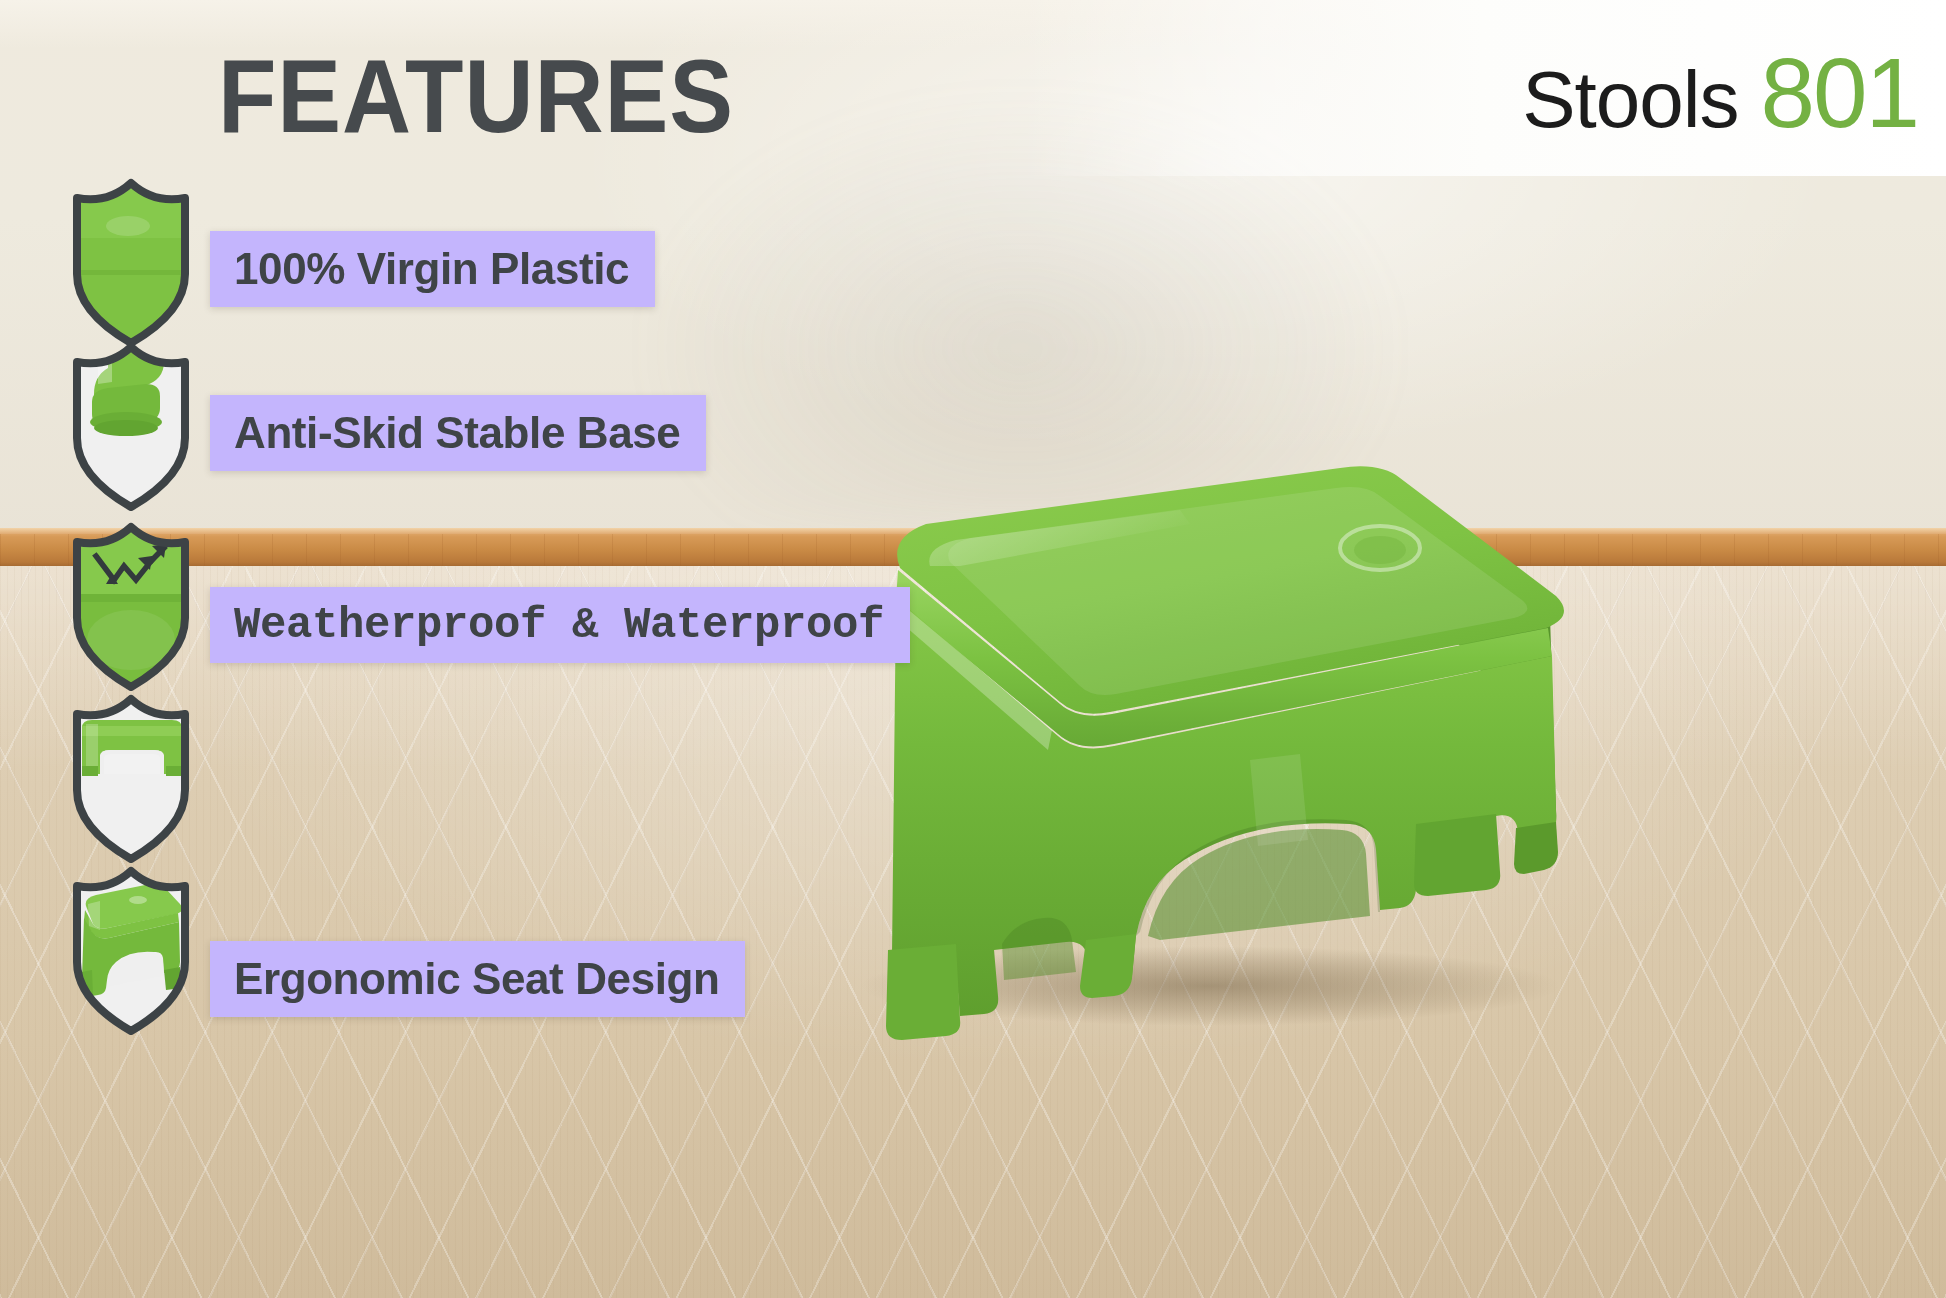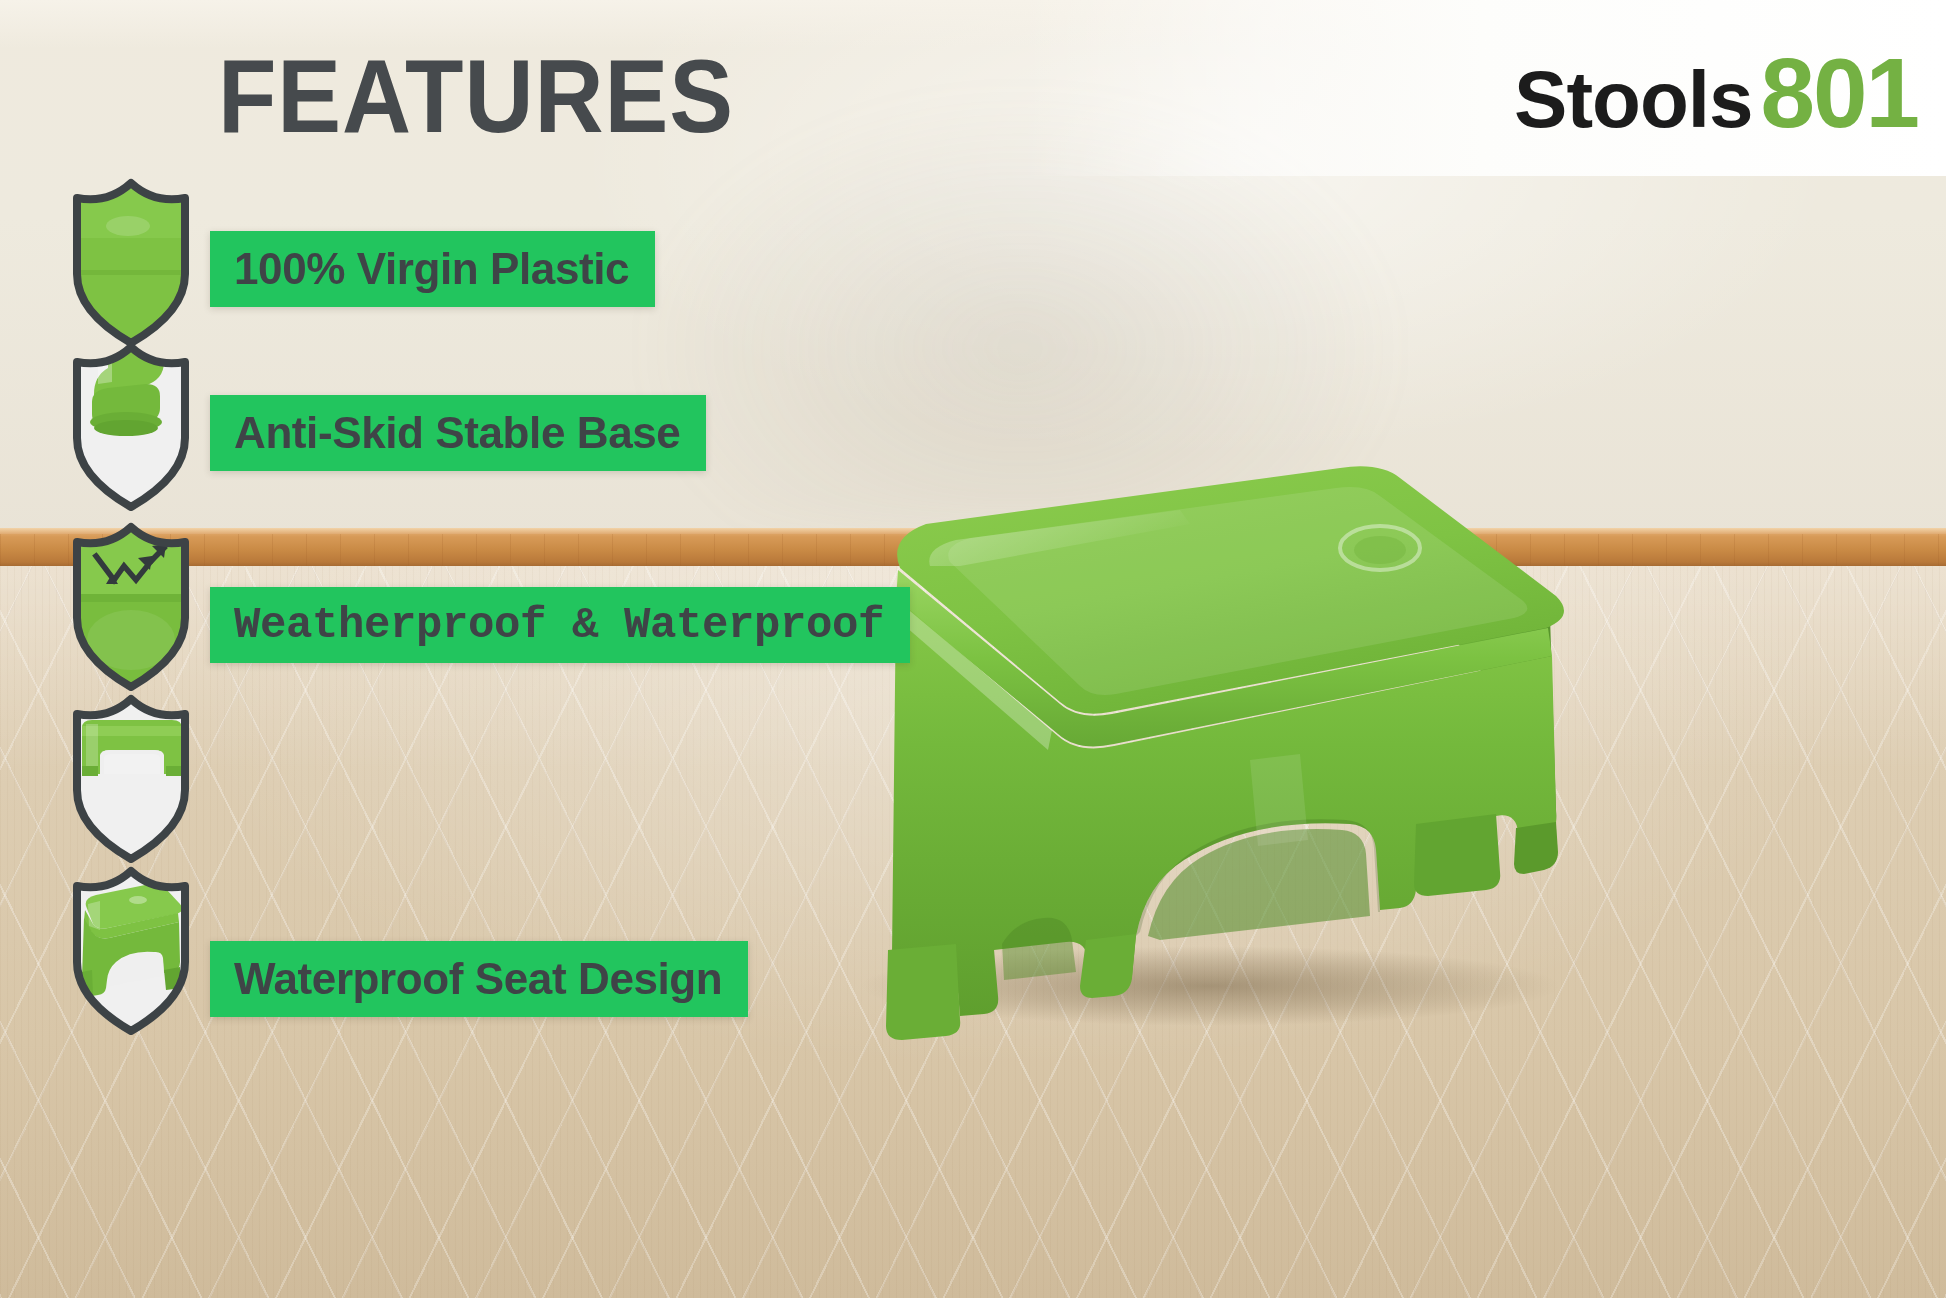--- a/index.html
+++ b/index.html
@@ -80,22 +80,22 @@
     background:radial-gradient(ellipse 1200px 520px at 52% 20%, rgba(255,255,255,.34) 0%, rgba(255,255,255,0) 68%);
   }
 
   
   .header-panel {
     position:absolute; right:0; top:0; width:926px; height:176px;
     background:linear-gradient(90deg, rgba(255,255,255,0) 0%, rgba(255,255,255,.55) 26%, #fdfdfb 50%, #ffffff 100%);
   }
   .header-title {
     position:absolute; right:28px; top:44px;
-    display:flex; align-items:baseline; gap:8px;
-    font-weight:bold; letter-spacing:-1px;
+    display:flex; align-items:baseline; gap:22px;
+    font-weight:normal; letter-spacing:-1px;
     line-height:1;
   }
   .header-title .brand { font-size:80px; color:#1c1c1c; }
   .header-title .model { font-size:98px; color:#74b143; letter-spacing:-2px; }
 
   
   .page-title {
     position:absolute; left:218px; top:44px;
     font-size:104px; font-weight:bold; color:#464a4d;
     letter-spacing:1px; line-height:1;
@@ -109,21 +109,21 @@
 
   
   .shield {
     position:relative; width:126px; height:170px; flex:0 0 auto;
   }
   .shield svg { position:absolute; inset:0; width:126px; height:170px; }
 
   
   .label-bar {
     position:relative;
-    background:#22c55e;
+    background:#c4b5fd;
     height:76px;
     display:flex; align-items:center;
     padding:0 26px 0 24px;
     box-shadow:0 2px 7px rgba(60,50,30,.17);
   }
   .label-bar span {
     font-size:44px; font-weight:bold; color:#3f4447;
     letter-spacing:-.4px; white-space:nowrap;
   }
 
@@ -383,17 +383,17 @@
                    Q62 84 48 96 Q40 103 39 114 L38 122 Q37 128 30 129 L24 130 L23 118 Q22 112 15 113 L14 112 Z" fill="#74b93c"></path>
           <path d="M42 112 Q44 98 58 92 Q74 84 90 88 Q95 90 95 96 L96 110 L42 120 Z" fill="#efefef"></path>
           <path d="M14 106 L24 104 L25 130 Q25 136 19 137 L14 137 Z" fill="#6aae36"></path>
           <path d="M96 104 L112 101 L112 116 Q112 122 106 123 L98 124 Z" fill="#62a531"></path>
           <path d="M20 38 L32 35 L32 64 L21 60 Z" fill="rgba(255,255,255,.25)"></path>
         </g>
         <path d="M9 20 Q40 26 63 5 Q86 26 117 20 L117 96 Q117 134 63 165 Q9 134 9 96 Z" fill="none" stroke="#3d4346" stroke-width="8" stroke-linejoin="round"></path>
       </svg>
     </div>
     <div class="label-bar">
-      <span>Waterproof Seat Design</span>
+      <span>Ergonomic Seat Design</span>
     </div>
   </div>
 
 </div>
 
 </body></html>

